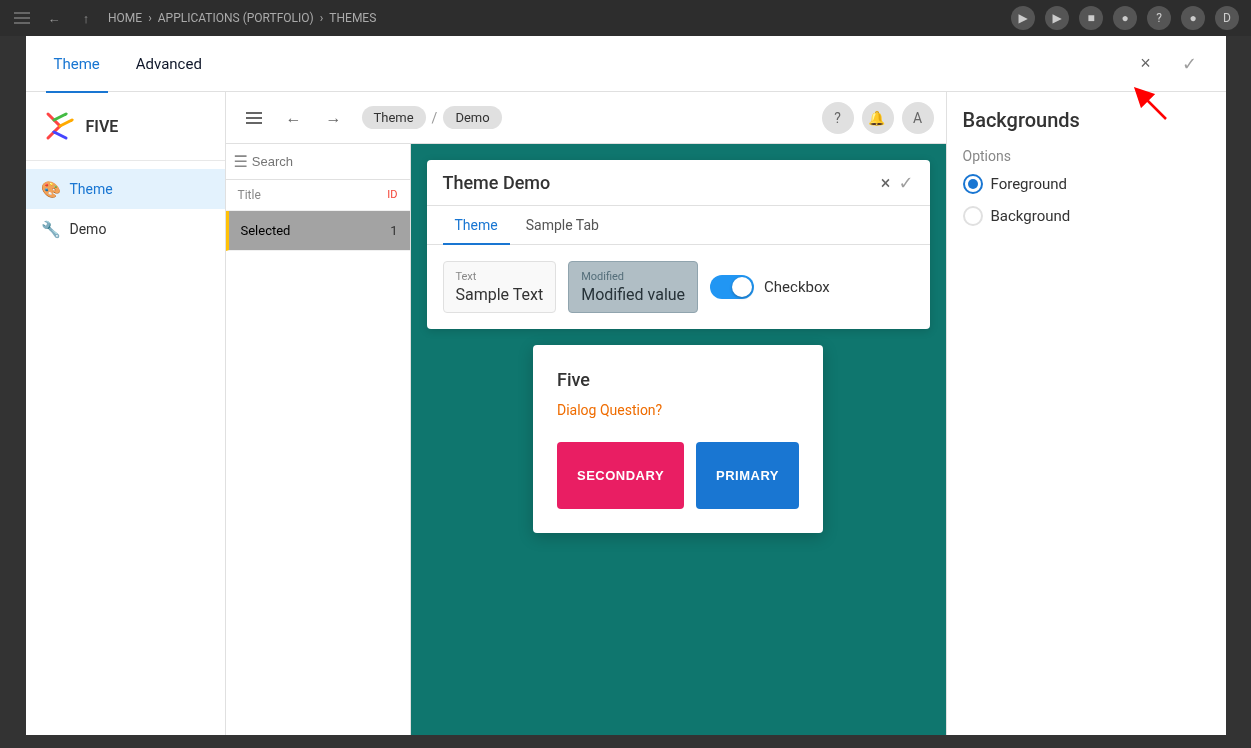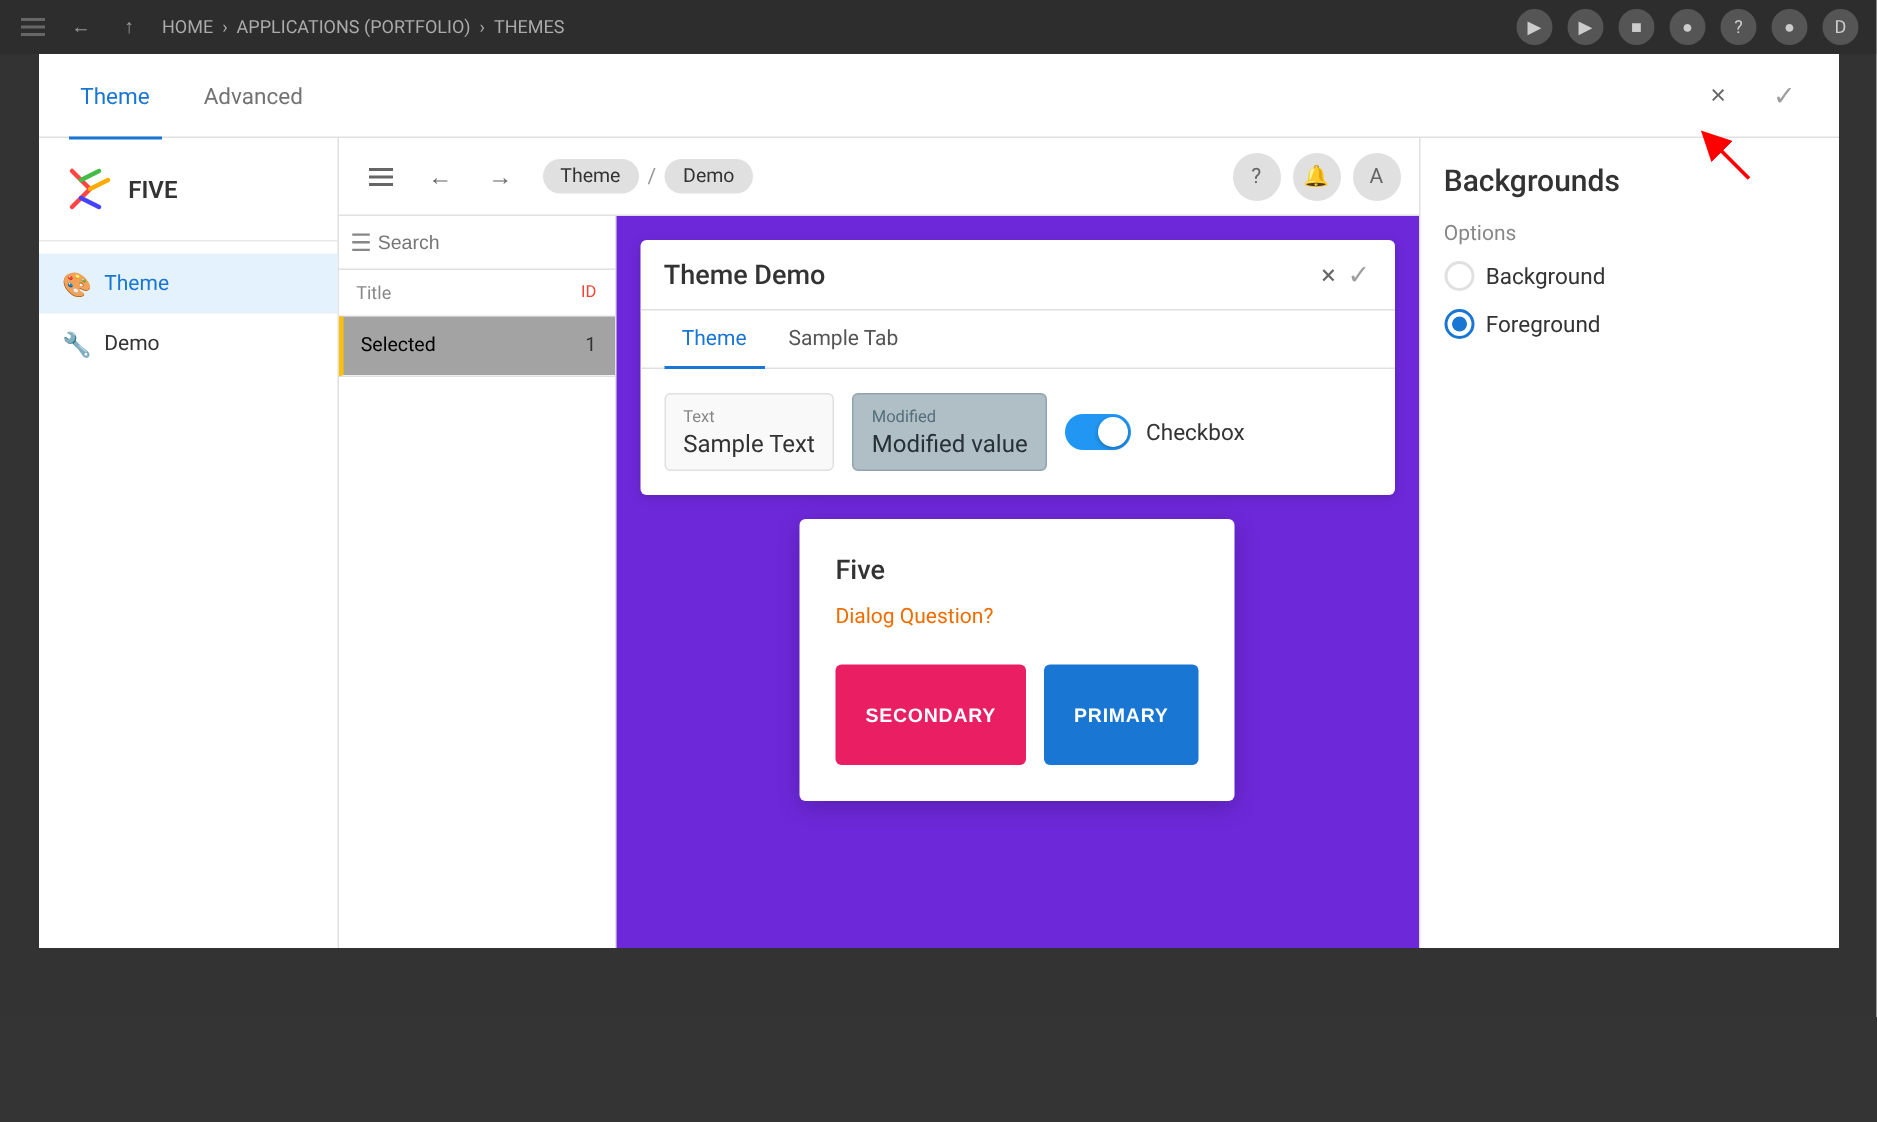--- a/index.html
+++ b/index.html
@@ -33,21 +33,21 @@
       display: flex;
       align-items: flex-start;
       justify-content: center;
     }
 
     
     .main-modal {
       background: #fff;
       width: 1200px;
       margin-top: 0;
-      height: 596px;
+      height: 699px;
       display: flex;
       flex-direction: column;
       position: relative;
     }
 
     
     .modal-tabs {
       display: flex;
       align-items: center;
       padding: 0 20px;
@@ -55,21 +55,21 @@
       height: 56px;
       flex-shrink: 0;
     }
     .modal-tab {
       padding: 0 8px;
       height: 56px;
       display: flex;
       align-items: center;
       font-size: 15px;
       cursor: pointer;
-      color: #737373;
+      color: #0f172a;
       margin-right: 20px;
       border-bottom: 2px solid transparent;
       position: relative;
       top: 1px;
     }
     .modal-tab.active {
       color: #1976d2;
       border-bottom: 2px solid #1976d2;
     }
     .modal-close-btn {
@@ -232,21 +232,21 @@
       cursor: pointer;
     }
     .list-row.selected { background: #a3a3a3; border-left: 3px solid #ffc107; }
     .list-row .row-title { flex: 1; }
     .list-row .row-id { color: #333; font-size: 13px; }
 
     
     .demo-panel {
       flex: 1;
       padding: 16px;
-      background: #6d28d9;
+      background: #0f766e;
       display: flex;
       flex-direction: column;
       gap: 16px;
       overflow-y: auto;
     }
 
     .theme-dialog {
       background: #fff;
       border-radius: 4px;
       box-shadow: 0 2px 8px rgba(0,0,0,0.15);
@@ -673,28 +673,28 @@
           </div>
 
         </div>
       </div>
 
       <div class="right-panel">
         <div class="right-panel-title">Backgrounds</div>
         <div class="options-label">Options</div>
 
         <div class="radio-option">
-          <div class="radio-outer"></div>
-          <span class="radio-label">Background</span>
-        </div>
-
-        <div class="radio-option">
           <div class="radio-outer checked">
             <div class="radio-inner"></div>
           </div>
           <span class="radio-label">Foreground</span>
         </div>
 
+        <div class="radio-option">
+          <div class="radio-outer"></div>
+          <span class="radio-label">Background</span>
+        </div>
+
       </div>
 
     </div>
   </div>
 </div>
 
 </body></html>

